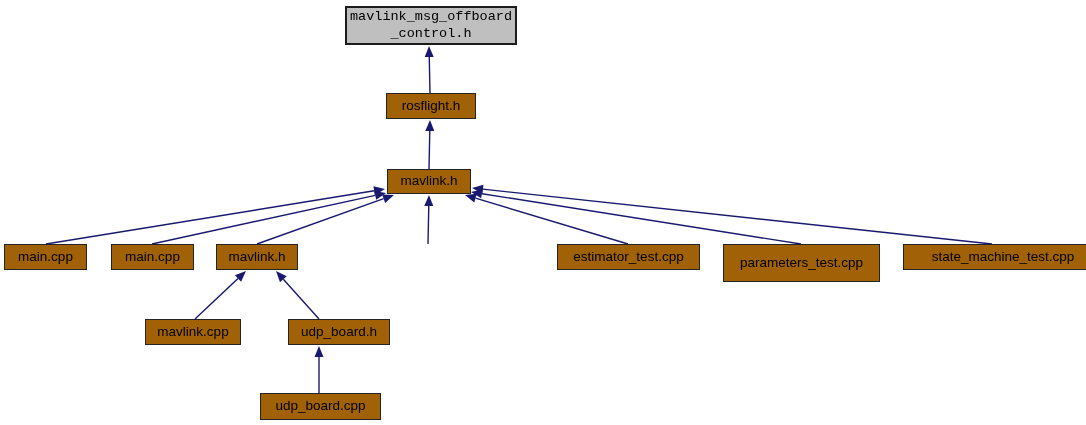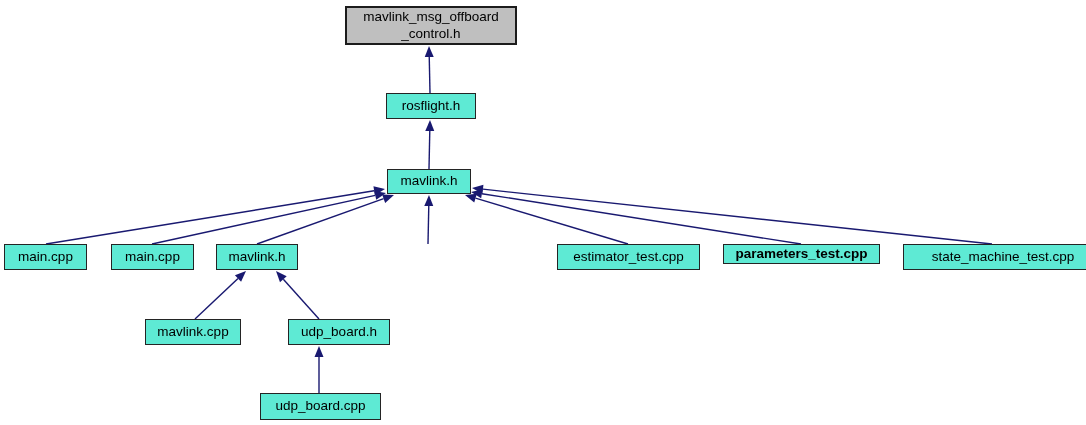--- a/index.html
+++ b/index.html
@@ -18,21 +18,21 @@
   #edges-svg {
     position: absolute;
     left: 0;
     top: 0;
     width: 1086px;
     height: 425px;
   }
   .node {
     position: absolute;
     box-sizing: border-box;
-    background: #5eead4;
+    background: #a16207;
     border: 1px solid #242424;
     display: flex;
     flex-direction: column;
     align-items: center;
     justify-content: center;
     font-size: 13.5px;
     line-height: 1.2;
     color: #000000;
     white-space: nowrap;
     cursor: pointer;
@@ -94,21 +94,21 @@
       </g>
       <g>
         <line x1="319" y1="319" x2="283.3397315374376" y2="279.19318869295364" stroke="#191970" stroke-width="1.4"></line>
         <polygon points="276,271 286.6914905481914,276.1905712458201 279.98797252668385,282.1958061400872" fill="#191970"></polygon>
       </g>
       <g>
         <line x1="319" y1="393" x2="319" y2="357" stroke="#191970" stroke-width="1.4"></line>
         <polygon points="319,346 323.5,357 314.5,357" fill="#191970"></polygon>
       </g>
     </svg>
-<div class="node filled" style="left: 345px; top: 6px; width: 172px; height: 39px;">
+<div class="node filled" style="left: 345px; top: 6px; width: 172px; height: 39px; font-family: Liberation Mono, monospace;">
       <span>mavlink_msg_offboard</span>
       <span>_control.h</span>
     </div>
     <div class="node" style="left: 386px; top: 93px; width: 90px; height: 26px;">
       <span>rosflight.h</span>
     </div>
     <div class="node" style="left: 387px; top: 169px; width: 84px; height: 25px;">
       <span>mavlink.h</span>
     </div>
     <div class="node" style="left: 4px; top: 244px; width: 83px; height: 26px;">
@@ -116,21 +116,21 @@
     </div>
     <div class="node" style="left: 111px; top: 244px; width: 83px; height: 26px;">
       <span>main.cpp</span>
     </div>
     <div class="node" style="left: 216px; top: 244px; width: 82px; height: 26px;">
       <span>mavlink.h</span>
     </div>
     <div class="node" style="left: 557px; top: 244px; width: 143px; height: 26px; text-align: right;">
       <span>estimator_test.cpp</span>
     </div>
-    <div class="node" style="left: 723px; top: 244px; width: 157px; height: 20px; font-weight: bold;">
+    <div class="node" style="left: 723px; top: 244px; width: 157px; height: 38px;">
       <span>parameters_test.cpp</span>
     </div>
     <div class="node" style="left: 903px; top: 244px; width: 200px; height: 26px;">
       <span>state_machine_test.cpp</span>
     </div>
     <div class="node" style="left: 145px; top: 319px; width: 96px; height: 26px;">
       <span>mavlink.cpp</span>
     </div>
     <div class="node" style="left: 268px; top: 319px; width: 102px; height: 26px; margin-left: 20px;">
       <span>udp_board.h</span>

